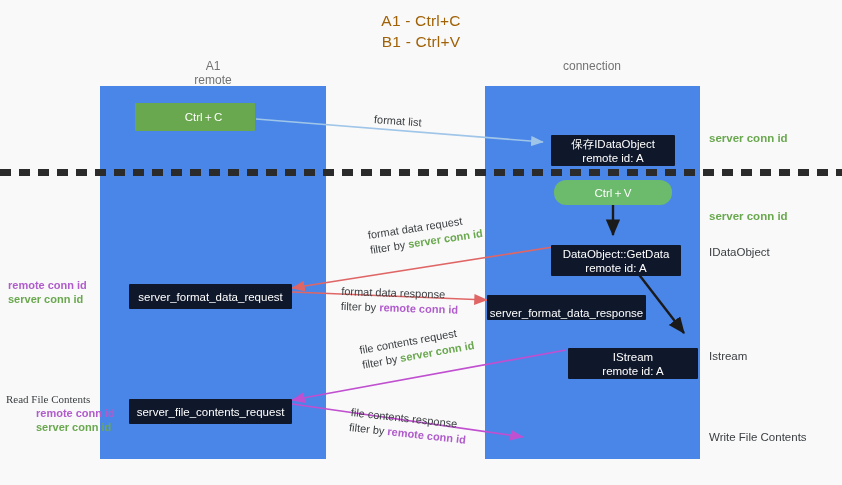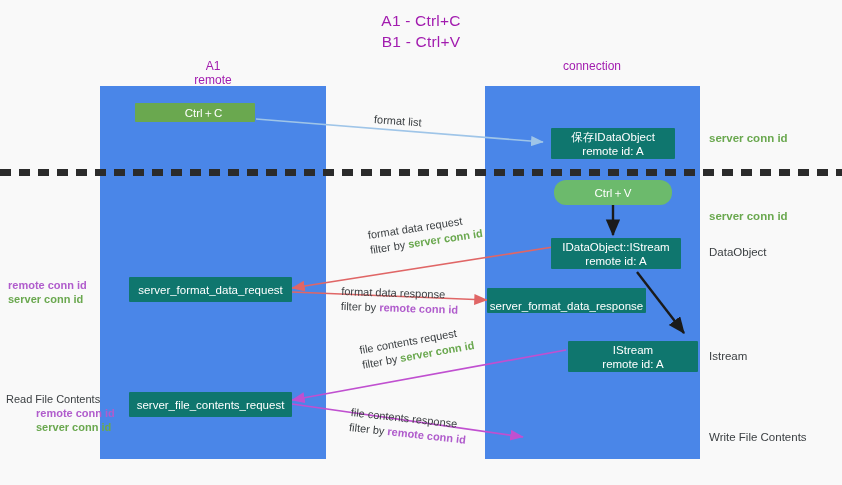--- a/index.html
+++ b/index.html
@@ -19,30 +19,30 @@
     height: 485px;
     background: #f9f9f9;
   }
   .abs { position: absolute; }
 
   
   #title {
     left: 0; right: 0; top: 10px;
     text-align: center;
     font-size: 15.5px;
-    color: #a21caf;
+    color: #a16207;
     line-height: 21px;
     letter-spacing: .2px;
   }
 
   
   .lane-head {
     text-align: center;
     font-size: 12px;
-    color: #a21caf;
+    color: #737373;
     line-height: 14px;
     width: 200px;
   }
 
   
   .lane {
     background: #4a86e8;
   }
   #lane-a { left: 100px; top: 86px; width: 226px; height: 373px; }
   #lane-b { left: 485px; top: 86px; width: 215px; height: 373px; }
@@ -55,21 +55,21 @@
     align-items: center;
     justify-content: center;
     color: #ffffff;
     font-size: 11.5px;
     line-height: 14px;
     text-align: center;
     border-radius: 1px;
   }
   .box.green { background: #6aa84f; }
   .box.green-light { background: #6cba6c; border-radius: 12px; }
-  .box.orange { background: #0f766e; }
+  .box.orange { background: #0f172a; margin-top: 7px; }
 
   .box .l2 { font-size: 11.5px; }
 
   
   #divider {
     left: 0; top: 169px; width: 842px; height: 7px;
     background-image: repeating-linear-gradient(
       to right,
       #2b2b2b 0px, #2b2b2b 11px,
       rgba(0,0,0,0) 11px, rgba(0,0,0,0) 19px);
@@ -77,21 +77,21 @@
 
   
   .note {
     font-size: 11px;
     line-height: 14px;
     color: #3c4043;
     white-space: nowrap;
   }
   .note .remote { color: #b05ccc; font-weight: bold; }
   .note .server { color: #6aa84f; font-weight: bold; }
-  .note .plain  { color: #3c4043; }
+  .note .plain  { color: #3c4043; font-family: Liberation Serif, serif; }
 
   .right-label {
     font-size: 11.5px;
     color: #3c4043;
     white-space: nowrap;
   }
   .right-label.server { color: #6aa84f; font-weight: bold; }
 
   
   .arrow-label {
@@ -159,21 +159,21 @@
 
     <line x1="292" y1="292" x2="487" y2="300" stroke="#e06666" stroke-width="1.7" marker-end="url(#ah-red)"></line>
 
     <line x1="566" y1="350" x2="292" y2="400" stroke="#c050d0" stroke-width="1.7" marker-end="url(#ah-mag)"></line>
 
     <line x1="292" y1="404" x2="523" y2="437" stroke="#c050d0" stroke-width="1.7" marker-end="url(#ah-mag)"></line>
   </svg>
 
   <div class="abs" id="divider"></div>
 
-  <div class="abs box green" style="left:135px; top:103px; width:120px; height:19px;padding-left:17px;">
+  <div class="abs box green" style="left:135px; top:103px; width:120px; height:28px;padding-left:17px;">
     <div>Ctrl＋C</div>
   </div>
 
   <div class="abs box orange" style="left:129px; top:392px; width:163px; height:25px;">
     <div>server_file_contents_request</div>
   </div>
 
   <div class="abs box orange" style="left:129px; top:277px; width:163px; height:25px;">
     <div>server_format_data_request</div>
   </div>
@@ -181,21 +181,21 @@
   <div class="abs box orange" style="left:551px; top:128px; width:124px; height:31px;">
     <div>保存IDataObject</div>
     <div class="l2">remote id: A</div>
   </div>
 
   <div class="abs box green-light" style="left:554px; top:180px; width:118px; height:25px;">
     <div>Ctrl＋V</div>
   </div>
 
   <div class="abs box orange" style="left:551px; top:238px; width:130px; height:31px;">
-    <div>IDataObject::IStream</div>
+    <div>DataObject::GetData</div>
     <div class="l2">remote id: A</div>
   </div>
 
   <div class="abs box orange" style="left:487px; top:288px; width:159px; height:25px;justify-content:flex-end;">
     <div>server_format_data_response</div>
   </div>
 
   <div class="abs box orange" style="left:568px; top:341px; width:130px; height:31px;">
     <div>IStream</div>
     <div class="l2">remote id: A</div>
@@ -242,19 +242,19 @@
   <div class="abs note" style="left:6px; top:392px;">
     <div class="plain">Read File Contents</div>
     <div class="remote" style="margin-left:30px;">remote conn id</div>
     <div class="server" style="margin-left:30px;">server conn id</div>
   </div>
 
   <div class="abs right-label server" style="left:709px; top:132px;">server conn id</div>
 
   <div class="abs right-label server" style="left:709px; top:210px;">server conn id</div>
 
-  <div class="abs right-label" style="left:709px; top:246px;">DataObject</div>
+  <div class="abs right-label" style="left:709px; top:246px;">IDataObject</div>
 
   <div class="abs right-label" style="left:709px; top:350px;">Istream</div>
 
   <div class="abs right-label" style="left:709px; top:431px;">Write File Contents</div>
 
 </div>
 
 </body></html>

